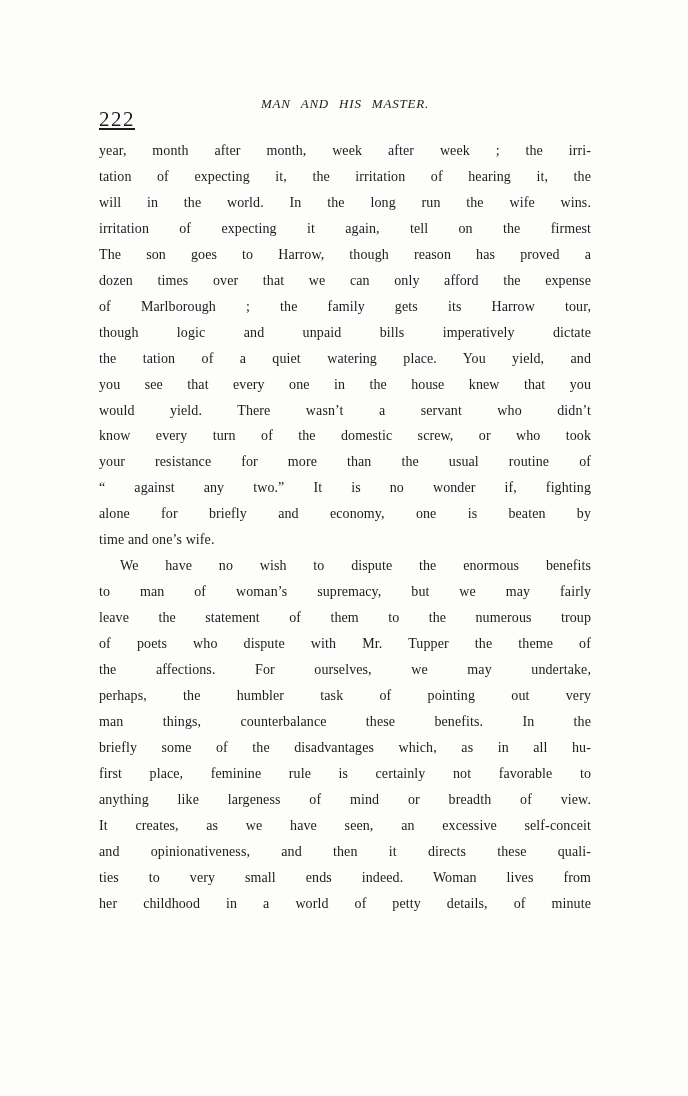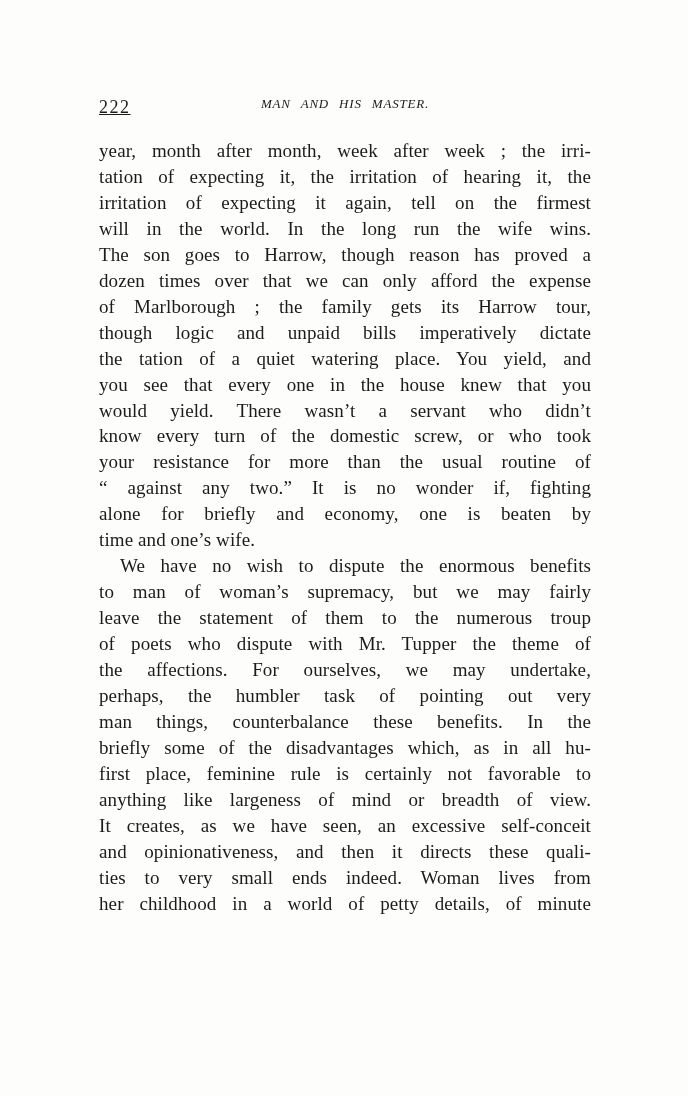--- a/index.html
+++ b/index.html
@@ -19,22 +19,22 @@
   .header {
     position: absolute;
     top: 95px;
     left: 99px;
     width: 492px;
     height: 24px;
   }
   .page-number {
     position: absolute;
     left: 0;
-    top: 2px;
-    font-size: 18px;
+    top: 12px;
+    font-size: 21px;
     letter-spacing: 1.5px;
     text-decoration: underline;
   }
   .running-head {
     position: absolute;
     left: 0;
     right: 0;
     top: 1px;
     text-align: center;
     font-style: italic;
@@ -42,21 +42,21 @@
     letter-spacing: 0.8px;
     word-spacing: 6px;
   }
   .body-text {
     position: absolute;
     top: 138px;
     left: 99px;
     width: 492px;
   }
   .line {
-    font-size: 19px;
+    font-size: 14px;
     line-height: 25.95px;
     text-align: justify;
     text-align-last: justify;
     letter-spacing: 0.1px;
   }
   .paragraph.no-justify-last .line:last-child {
     text-align-last: left;
   }
   .paragraph.indent-first .line:first-child {
     text-indent: 21px;
@@ -67,22 +67,22 @@
 
 <div class="page">
   <div class="header">
     <span class="page-number">222</span>
     <span class="running-head">MAN AND HIS MASTER.</span>
   </div>
   <div class="body-text">
     <div class="paragraph no-justify-last">
         <div class="line">year, month after month, week after week ; the irri-</div>
         <div class="line">tation of expecting it, the irritation of hearing it, the</div>
+        <div class="line">will in the world.  In the long run the wife wins.</div>
         <div class="line">irritation of expecting it again, tell on the firmest</div>
-        <div class="line">will in the world.  In the long run the wife wins.</div>
         <div class="line">The son goes to Harrow, though reason has proved a</div>
         <div class="line">dozen times over that we can only afford the expense</div>
         <div class="line">of Marlborough ; the family gets its Harrow tour,</div>
         <div class="line">though logic and unpaid bills imperatively dictate</div>
         <div class="line">the tation of a quiet watering place.  You yield, and</div>
         <div class="line">you see that every one in the house knew that you</div>
         <div class="line">would yield.  There wasn’t a servant who didn’t</div>
         <div class="line">know every turn of the domestic screw, or who took</div>
         <div class="line">your resistance for more than the usual routine of</div>
         <div class="line">“ against any two.”  It is no wonder if, fighting</div>

